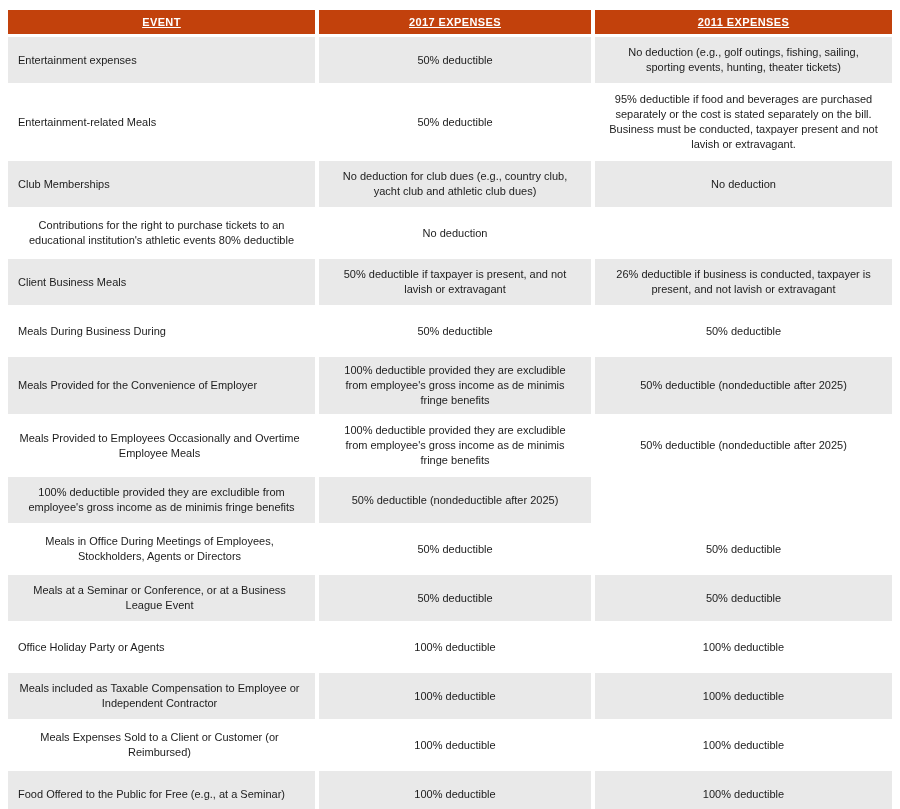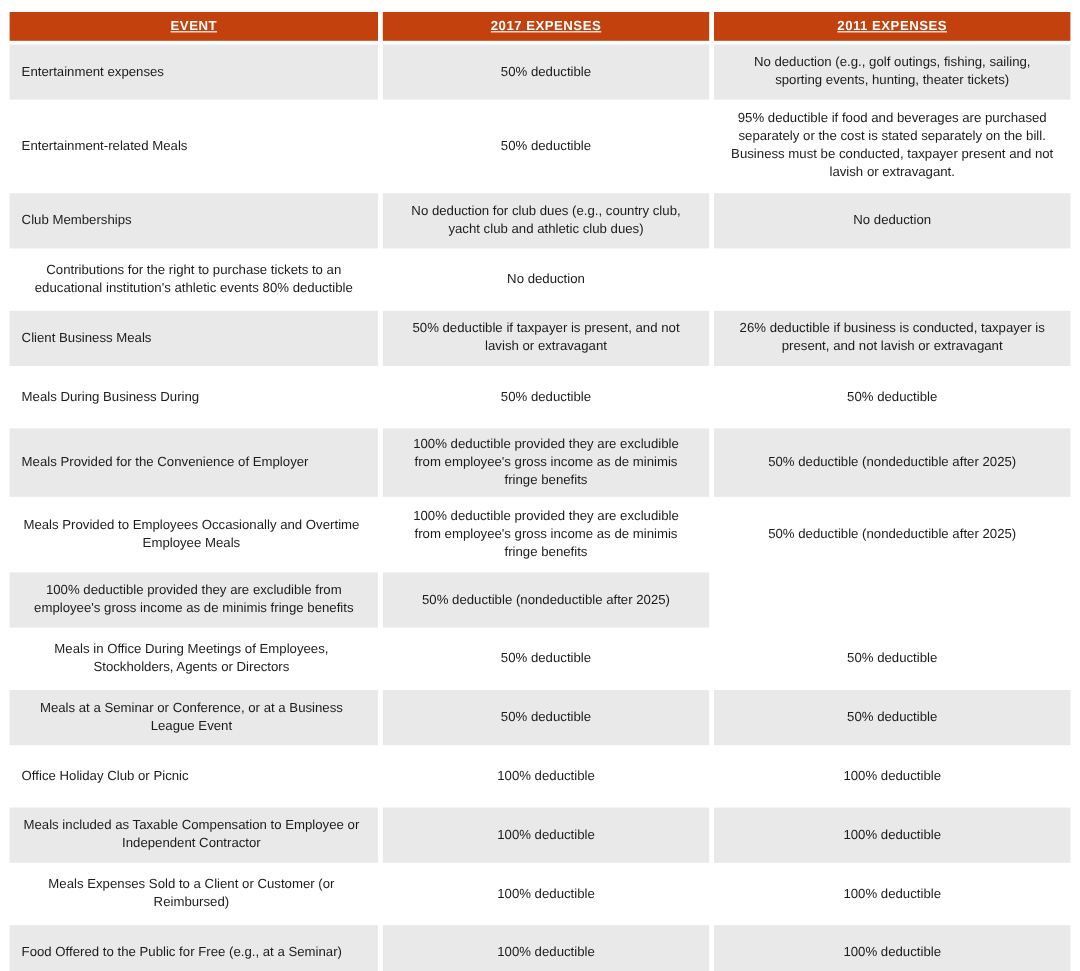--- a/index.html
+++ b/index.html
@@ -126,21 +126,21 @@
     <div class="cell col-2018">50% deductible</div>
   </div>
 
   <div class="grid-row data-row">
     <div class="cell col-event">Meals at a Seminar or Conference, or at a Business League Event</div>
     <div class="cell col-2017">50% deductible</div>
     <div class="cell col-2018">50% deductible</div>
   </div>
 
   <div class="grid-row data-row">
-    <div class="cell col-event">Office Holiday Club or Picnic</div>
+    <div class="cell col-event">Office Holiday Party or Agents</div>
     <div class="cell col-2017">100% deductible</div>
     <div class="cell col-2018">100% deductible</div>
   </div>
 
   <div class="grid-row data-row">
     <div class="cell col-event">Meals included as Taxable Compensation to Employee or Independent Contractor</div>
     <div class="cell col-2017">100% deductible</div>
     <div class="cell col-2018">100% deductible</div>
   </div>
 

